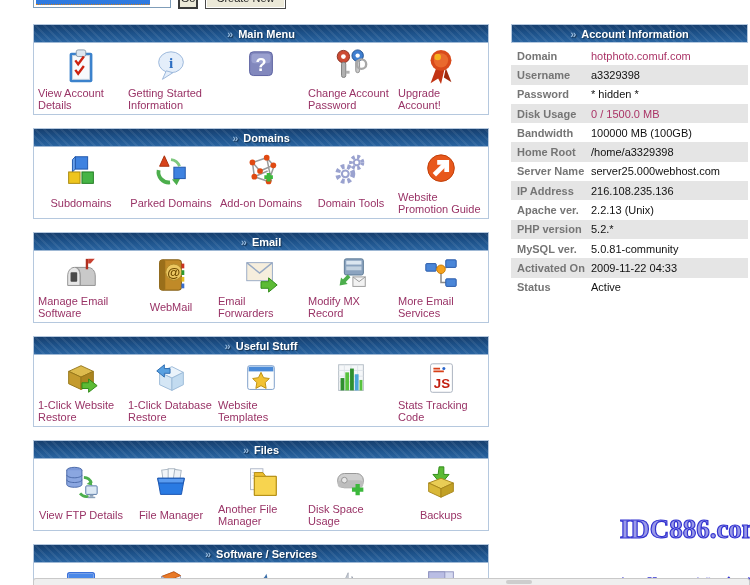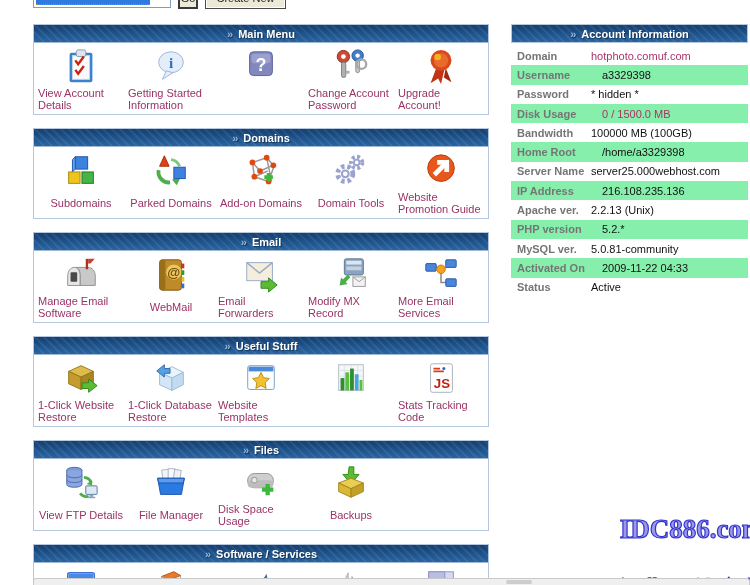--- a/index.html
+++ b/index.html
@@ -30,21 +30,21 @@
   .icon{height:38px;display:flex;align-items:center;justify-content:center;}
   .icon svg{width:38px;height:38px;display:block;}
   .menu-label{color:#993366;font-size:11px;line-height:12px;min-height:24px;
               display:flex;align-items:center;justify-content:center;padding:1px 2px 0;}
 
   
   .info-panel{position:absolute;left:511px;top:24px;width:237px;}
   .info-panel .panel-header{border:1px solid #b5c8de;}
   .info-rows{margin-top:3px;}
   .info-row{display:flex;align-items:center;height:19.3px;font-size:11px;}
-  .info-row.alt{background:#86efac;gap:11px;}
+  .info-row.alt{background:#e5e5e5;}
   .info-label{width:74px;padding-left:6px;font-weight:bold;color:#757575;flex:none;}
   .info-value{color:#111;}
   .info-value.link{color:#aa3366;cursor:pointer;}
 
   
   .watermark{position:absolute;left:608px;top:515px;width:168px;text-align:center;}
   .wm1{font-family:"Liberation Serif",serif;font-weight:bold;font-size:27px;line-height:29px;
        color:#9a9ae8;-webkit-text-stroke:1.2px #3434d0;}
   .wm2{font-family:"DejaVu Sans",sans-serif;font-weight:bold;font-size:24px;line-height:31px;
        letter-spacing:2px;color:#9a9ae8;margin-top:31px;-webkit-text-stroke:1.2px #3434d0;}
@@ -370,20 +370,31 @@
                 </g>
                 <path d="M6 15h28l-3 17H9z" fill="#2a7ae2" stroke="#1a54b0"></path>
                 <path d="M6 15h28l-1 5H7z" fill="#5b9cf0" stroke="#1a54b0"></path>
               </svg>
             </span>
             <span class="menu-label">File Manager</span>
           </a>
           <a class="menu-item">
             <span class="icon">
               <svg viewBox="0 0 40 40">
+                <rect x="9" y="5" width="13" height="22" fill="#fdfdfd" stroke="#b0b8c8"></rect>
+                <path d="M11 9h9M11 12h9M11 15h6" stroke="#c8d0dc"></path>
+                <path d="M13 9h9l3 4h11v20H13z" fill="#edbe2e" stroke="#b08a12"></path>
+                <path d="M13 13h23v20H13z" fill="#f7d44f" stroke="#b08a12"></path>
+              </svg>
+            </span>
+            <span class="menu-label">Another File Manager</span>
+          </a>
+          <a class="menu-item">
+            <span class="icon">
+              <svg viewBox="0 0 40 40">
                 <rect x="6" y="10" width="27" height="15" rx="7" fill="#cfcfcf" stroke="#939393"></rect>
                 <rect x="6" y="17" width="27" height="8" rx="4" fill="#bdbdbd"></rect>
                 <circle cx="13" cy="17" r="3" fill="#e8e8e8" stroke="#939393"></circle>
                 <path d="M27 21v12M21 27h12" stroke="#3cb83c" stroke-width="4.5"></path>
               </svg>
             </span>
             <span class="menu-label">Disk Space Usage</span>
           </a>
           <a class="menu-item">
             <span class="icon">

